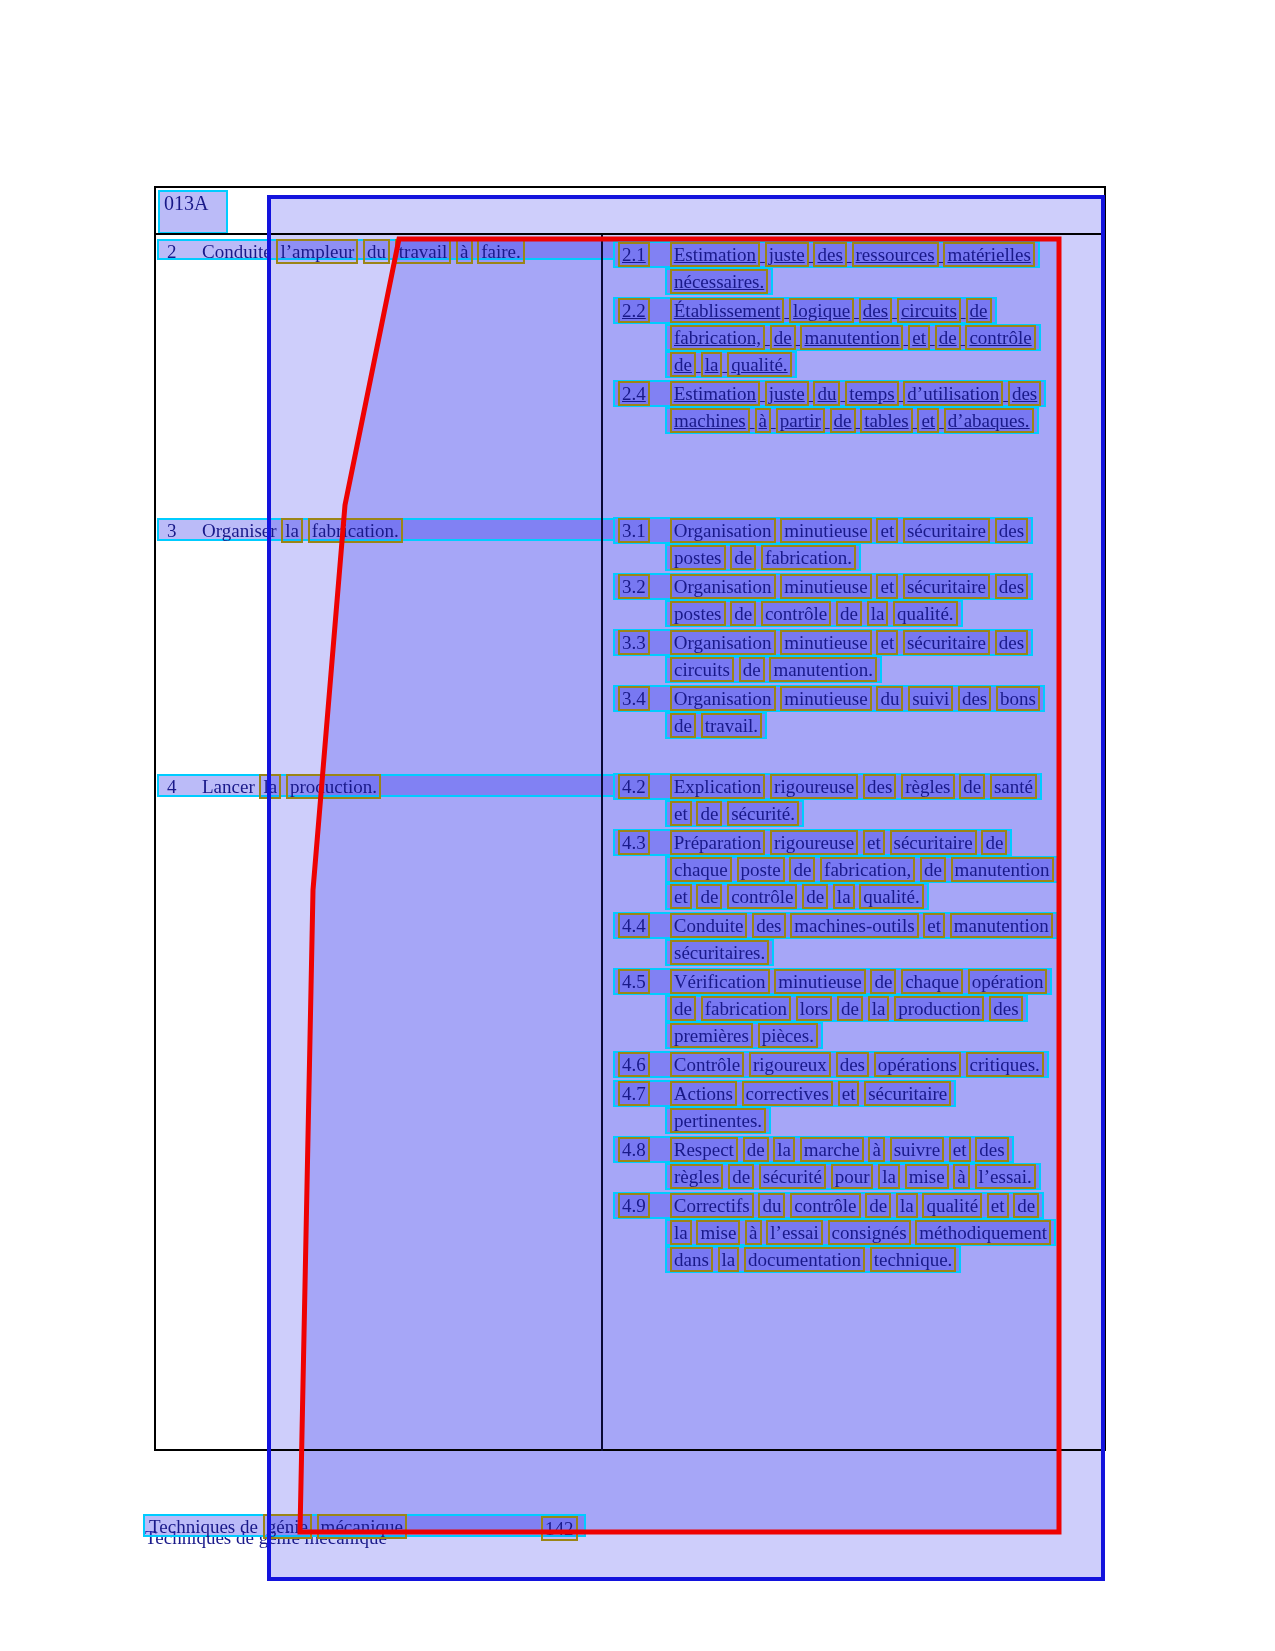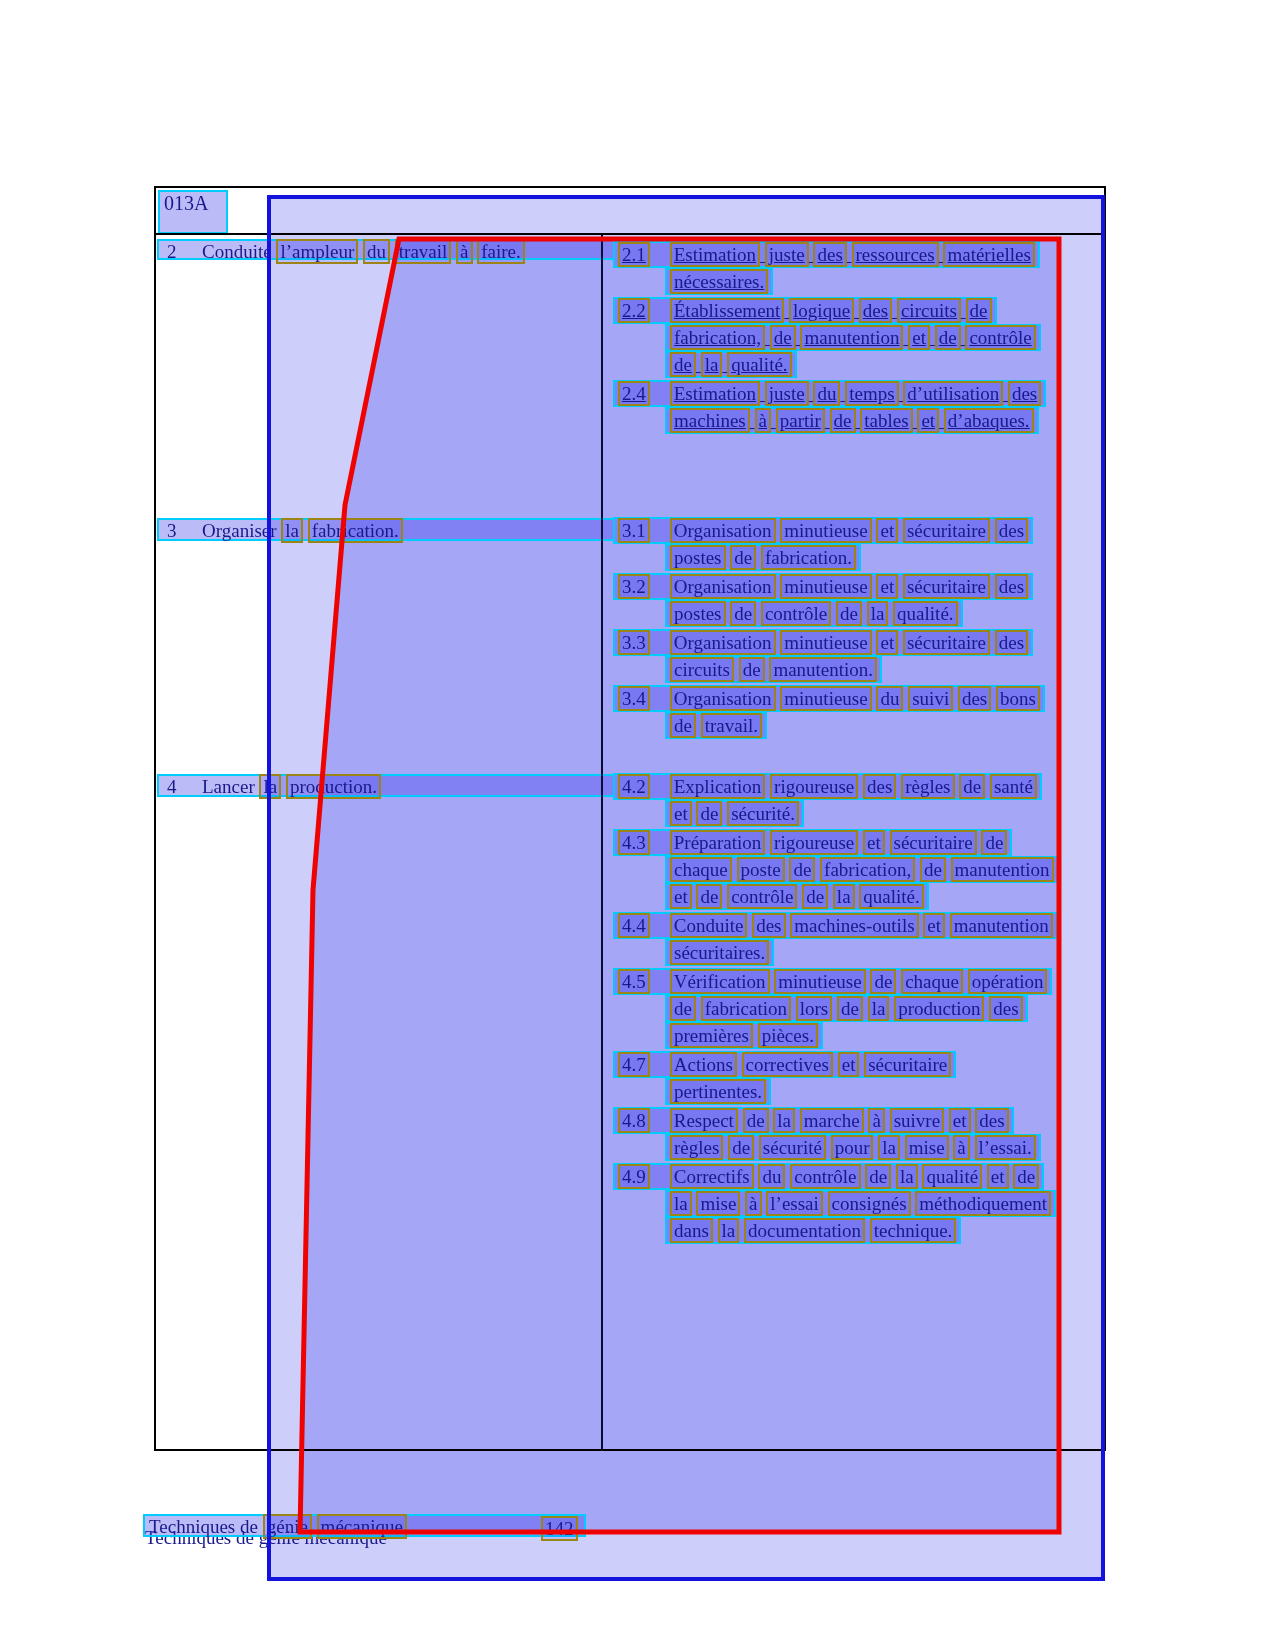--- a/index.html
+++ b/index.html
@@ -103,20 +103,23 @@
         <div class="item">
           <span class="txt"><span class="hl"><span class="w">4.3</span><span class="sp"></span><span class="w">Préparation</span> <span class="w">rigoureuse</span> <span class="w">et</span> <span class="w">sécuritaire</span> <span class="w">de</span> <span class="w">chaque</span> <span class="w">poste</span> <span class="w">de</span> <span class="w">fabrication,</span> <span class="w">de</span> <span class="w">manutention</span> <span class="w">et</span> <span class="w">de</span> <span class="w">contrôle</span> <span class="w">de</span> <span class="w">la</span> <span class="w">qualité.</span></span></span>
         </div>
         <div class="item">
           <span class="txt"><span class="hl"><span class="w">4.4</span><span class="sp"></span><span class="w">Conduite</span> <span class="w">des</span> <span class="w">machines-outils</span> <span class="w">et</span> <span class="w">manutention</span> <span class="w">sécuritaires.</span></span></span>
         </div>
         <div class="item">
           <span class="txt"><span class="hl"><span class="w">4.5</span><span class="sp"></span><span class="w">Vérification</span> <span class="w">minutieuse</span> <span class="w">de</span> <span class="w">chaque</span> <span class="w">opération</span> <span class="w">de</span> <span class="w">fabrication</span> <span class="w">lors</span> <span class="w">de</span> <span class="w">la</span> <span class="w">production</span> <span class="w">des</span> <span class="w">premières</span> <span class="w">pièces.</span></span></span>
         </div>
         <div class="item">
+          <span class="txt"><span class="hl"><span class="w">4.6</span><span class="sp"></span><span class="w">Contrôle</span> <span class="w">rigoureux</span> <span class="w">des</span> <span class="w">opérations</span> <span class="w">critiques.</span></span></span>
+        </div>
+        <div class="item">
           <span class="txt"><span class="hl"><span class="w">4.7</span><span class="sp"></span><span class="w">Actions</span> <span class="w">correctives</span> <span class="w">et</span> <span class="w">sécuritaire</span> <span class="w">pertinentes.</span></span></span>
         </div>
         <div class="item">
           <span class="txt"><span class="hl"><span class="w">4.8</span><span class="sp"></span><span class="w">Respect</span> <span class="w">de</span> <span class="w">la</span> <span class="w">marche</span> <span class="w">à</span> <span class="w">suivre</span> <span class="w">et</span> <span class="w">des</span> <span class="w">règles</span> <span class="w">de</span> <span class="w">sécurité</span> <span class="w">pour</span> <span class="w">la</span> <span class="w">mise</span> <span class="w">à</span> <span class="w">l’essai.</span></span></span>
         </div>
         <div class="item">
           <span class="txt"><span class="hl"><span class="w">4.9</span><span class="sp"></span><span class="w">Correctifs</span> <span class="w">du</span> <span class="w">contrôle</span> <span class="w">de</span> <span class="w">la</span> <span class="w">qualité</span> <span class="w">et</span> <span class="w">de</span> <span class="w">la</span> <span class="w">mise</span> <span class="w">à</span> <span class="w">l’essai</span> <span class="w">consignés</span> <span class="w">méthodiquement</span> <span class="w">dans</span> <span class="w">la</span> <span class="w">documentation</span> <span class="w">technique.</span></span></span>
         </div>
       </div>
     </div>

